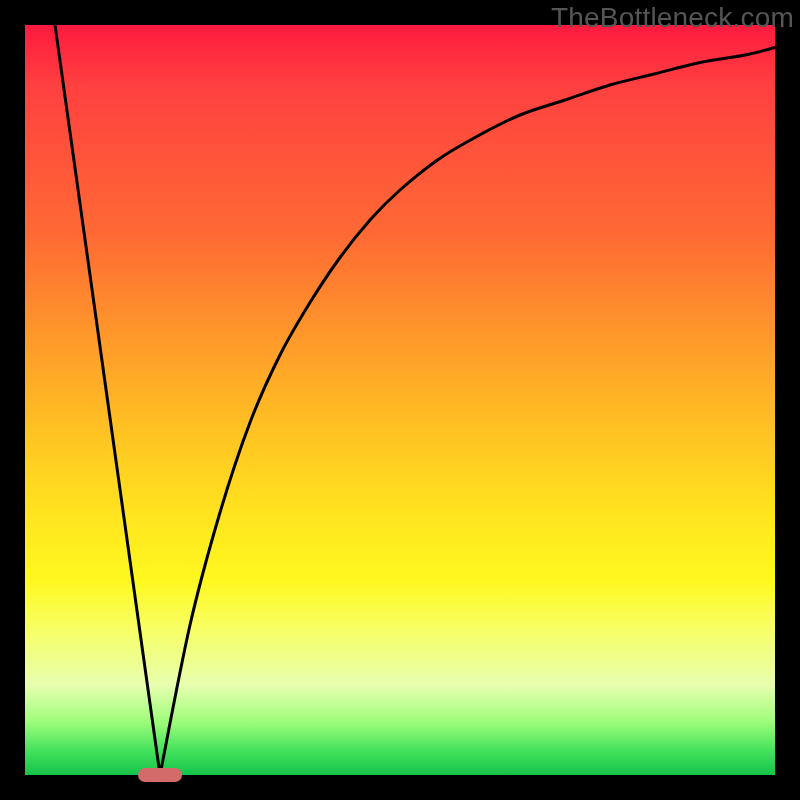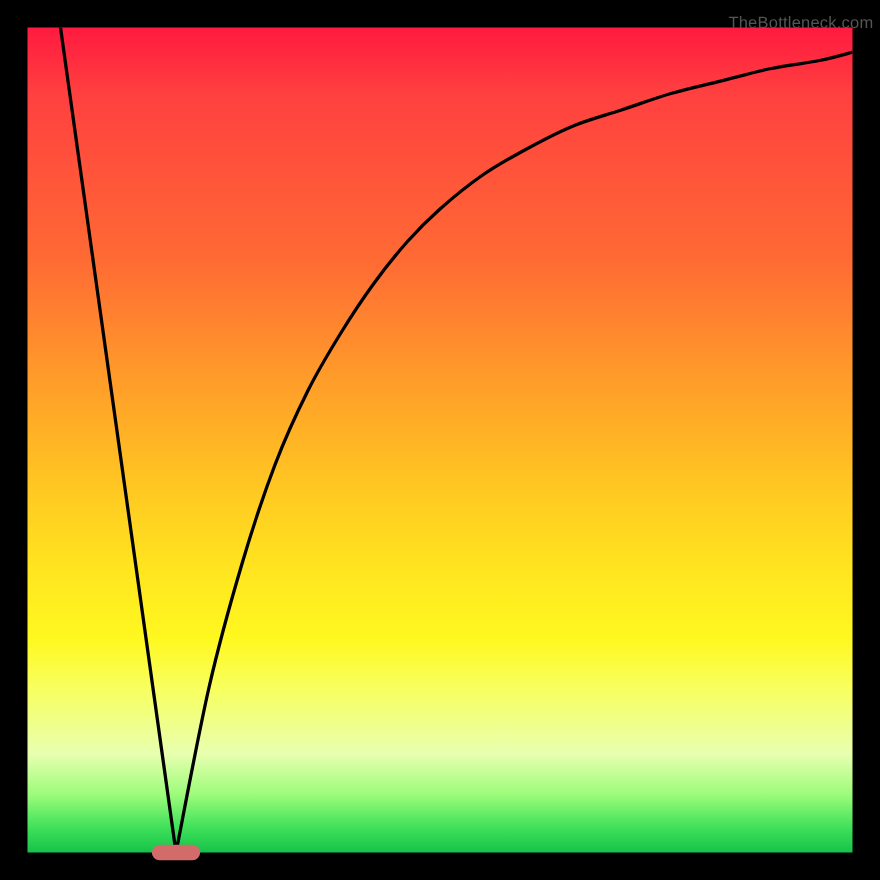--- a/index.html
+++ b/index.html
@@ -37,24 +37,24 @@
       #fff81f 74%,
       #f8ff5e 80%,
       #e8ffb0 88%,
       #9cfc7a 93%,
       #3fe05a 97%,
       #16c24a 100%
     );
   }
   .watermark {
     position: absolute;
-    top: 12px;
+    top: 2px;
     right: 6px;
     color: #555;
-    font-size: 15px;
+    font-size: 28px;
     font-weight: 500;
     letter-spacing: 0.2px;
     z-index: 5;
     user-select: none;
   }
   svg.curve {
     position: absolute;
     left: 0;
     top: 0;
     width: 750px;

